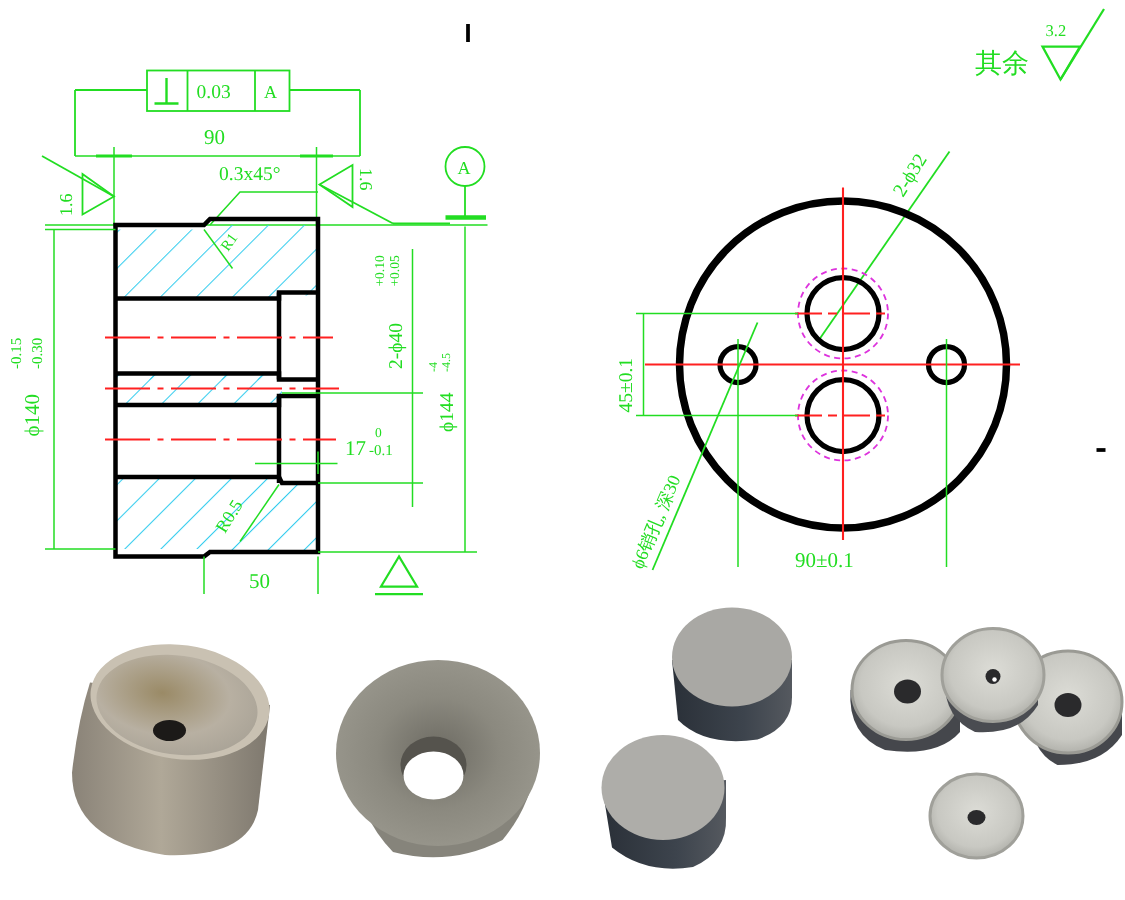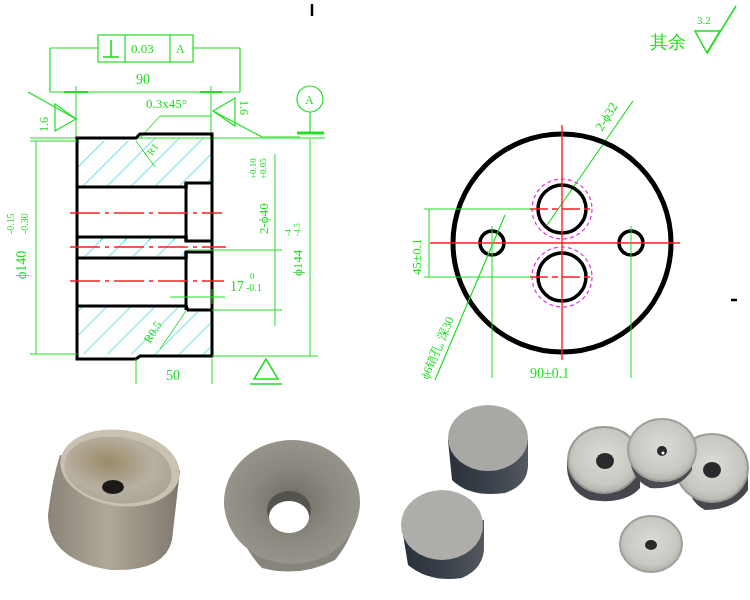--- a/index.html
+++ b/index.html
@@ -4,21 +4,21 @@
   <style>
     html, body { margin: 0; padding: 0; background: #ffffff; }
     body { width: 750px; height: 600px; position: relative; overflow: hidden;
            font-family: "Liberation Serif", serif; }
     .panel { position: absolute; }
     svg text { font-family: "Liberation Serif", serif; fill: #22dd22; }
   </style>
 </head>
 <body>
 
-<div class="panel" style="left:0;top:4px;width:375px;height:390px;">
+<div class="panel" style="left:0;top:16px;width:375px;height:390px;">
   <svg width="375" height="390" viewBox="0 0 375 390">
 
     <g stroke="#22dd22" fill="none" stroke-width="1.2">
       <rect x="98" y="31" width="95" height="27"></rect>
       <line x1="125" y1="31" x2="125" y2="58"></line>
       <line x1="170" y1="31" x2="170" y2="58"></line>
 
       <line x1="98" y1="44" x2="50" y2="44"></line>
       <line x1="50" y1="44" x2="50" y2="88"></line>
       <line x1="193" y1="44" x2="240" y2="44"></line>

